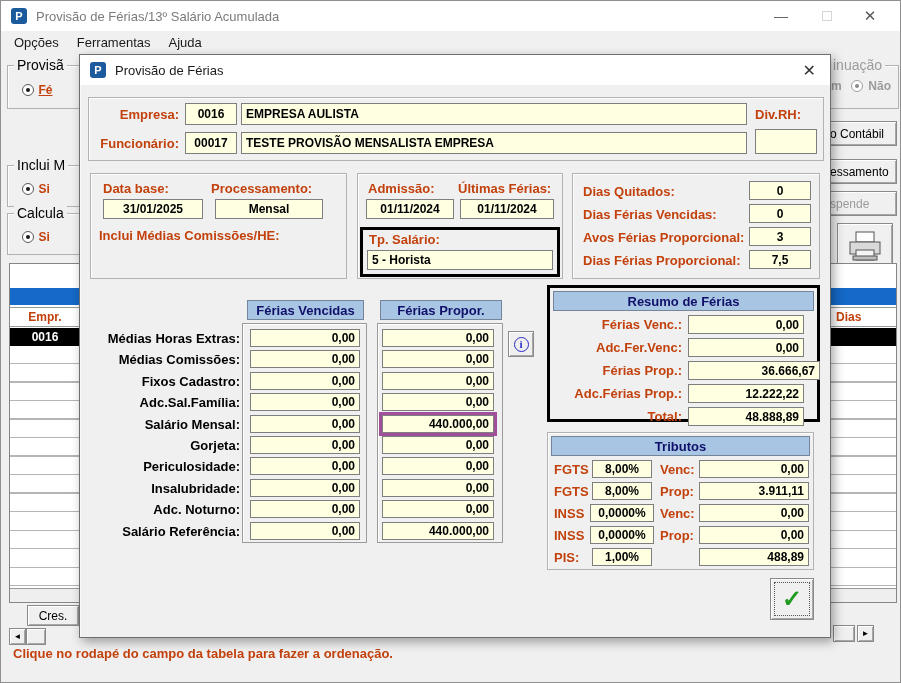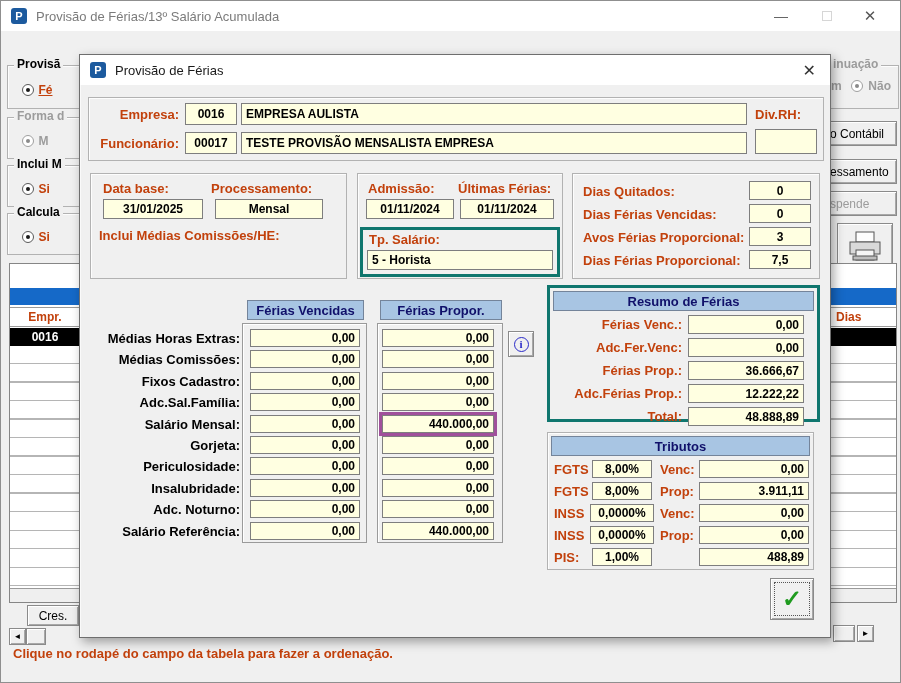--- a/index.html
+++ b/index.html
@@ -12,37 +12,37 @@
   .abs { position:absolute; }
   .lbl { font-weight:bold; font-size:13px; color:#c2410c; }
   .fld {
     position:absolute; background:#ffffe1; border:1px solid #7e7e7e;
     font-size:12px; font-weight:bold; color:#000;
     display:flex; align-items:center; padding:0 4px; overflow:hidden; white-space:nowrap;
   }
   .fld.num { justify-content:flex-end; }
   .fld.ctr { justify-content:center; }
   .grp { position:absolute; border:1px solid #b2b2b2; box-shadow:inset 1px 1px 0 #fdfdfd; }
-  .grp .cap { position:absolute; top:-9px; left:6px; background:#f0f0f0; padding:0 3px; font-size:12px; font-weight:bold; white-space:nowrap; }
+  .grp .cap { position:absolute; top:-9px; left:6px; background:#f0f0f0; padding:0 3px; font-size:14px; font-weight:normal; white-space:nowrap; }
   .rad { display:inline-block; width:12px; height:12px; border-radius:50%; border:1px solid #5a5a5a; background:#fff; position:relative; vertical-align:-2px; }
   .rad.on::after { content:""; position:absolute; left:3px; top:3px; width:4px; height:4px; border-radius:50%; background:#1a1a1a; }
   .rad.dis { border-color:#9f9f9f; }
   .rad.dis.on::after { background:#8a8a8a; }
   .dis-txt { color:#9c9c9c; }
   .btn3d {
     position:absolute; background:#f0f0f0; border:1px solid #8a8a8a;
     box-shadow:inset 1px 1px 0 #ffffff, inset -1px -1px 0 #a8a8a8;
     font-size:12px; font-weight:bold; display:flex; align-items:center; justify-content:center;
     overflow:hidden; white-space:nowrap; cursor:default;
   }
   .bluehdr {
     position:absolute; background:#a8c5e3; border:1px solid #74849a; color:#10106a;
     font-size:13px; font-weight:bold; display:flex; align-items:center; justify-content:center;
   }
-  .purple { border:3px solid #0f766e; }
+  .purple { border:3px solid #000000; }
   .colbox { position:absolute; border:1px solid #9a9a9a; box-shadow:inset 1px 1px 0 #fff; }
   .rowlbl { position:absolute; left:8px; width:152px; text-align:right; font-size:13px; font-weight:bold; white-space:nowrap; }
   .emptyrows {
     background:repeating-linear-gradient(to bottom, #ffffff 0px, #ffffff 17px, #b5b5b5 17px, #b5b5b5 18.5px);
   }
   
   .ticon { width:16px; height:16px; background:#1c5a9e; border-radius:3px; color:#fff; font-size:11px; font-weight:bold; display:flex; align-items:center; justify-content:center; }
   
   #dlg {
     position:absolute; left:78px; top:53px; width:752px; height:584px;
@@ -62,30 +62,30 @@
     <span class="ticon">P</span>
     <span style="margin-left:9px;font-size:13px;color:#7b7b7b;">Provisão de Férias/13º Salário Acumulada</span>
     <span style="flex:1"></span>
     <span style="width:46px;text-align:center;color:#666;font-size:14px;">—</span>
     <span style="width:46px;display:flex;justify-content:center;">
         <span style="width:10px;height:10px;border:1px solid #d6d6d6;display:inline-block;"></span>
       </span>
     <span style="width:40px;text-align:center;color:#555;font-size:15px;">✕</span>
   </div>
 
+  <div class="abs" style="left:0;top:30px;width:899px;height:23px;display:flex;align-items:center;padding-left:4px;">
+    <span class="menu-item">Opções</span>
+    <span class="menu-item">Ferramentas</span>
+    <span class="menu-item">Ajuda</span>
+  </div>
 
   <div class="grp" style="left:6px;top:64px;width:84px;height:44px;">
     <span class="cap">Provisã</span>
     <span class="abs" style="left:14px;top:14px;"><span class="rad on"></span>
       <span class="lbl" style="font-size:12px;text-decoration:underline;">Fé</span></span>
-  </div>
-  <div class="grp" style="left:6px;top:116px;width:84px;height:42px;">
-    <span class="cap dis-txt">Forma d</span>
-    <span class="abs" style="left:14px;top:13px;"><span class="rad dis on"></span>
-      <span class="lbl dis-txt" style="font-size:12px;">M</span></span>
   </div>
   <div class="grp" style="left:6px;top:164px;width:84px;height:42px;">
     <span class="cap">Inclui M</span>
     <span class="abs" style="left:14px;top:13px;"><span class="rad on"></span>
       <span class="lbl" style="font-size:12px;">Si</span></span>
   </div>
   <div class="grp" style="left:6px;top:212px;width:84px;height:42px;">
     <span class="cap">Calcula</span>
     <span class="abs" style="left:14px;top:13px;"><span class="rad on"></span>
       <span class="lbl" style="font-size:12px;">Si</span></span>
@@ -235,21 +235,21 @@
       <span style="width:15px;height:15px;border:1px solid #2a2ac8;border-radius:50%;color:#2a2ac8;font-size:11px;font-weight:bold;display:flex;align-items:center;justify-content:center;font-family:'Liberation Serif',serif;">i</span>
     </div>
 
     <div class="abs purple" style="left:467px;top:230px;width:273px;height:137px;background:#f0f0f0;">
       <div class="bluehdr" style="left:3px;top:3px;width:261px;height:20px;">Resumo de Férias</div>
       <span class="abs lbl" style="left:2px;top:29px;width:130px;text-align:right;">Férias Venc.:</span>
       <div class="fld num" style="left:138px;top:27px;width:116px;height:19px;">0,00</div>
       <span class="abs lbl" style="left:2px;top:52px;width:130px;text-align:right;">Adc.Fer.Venc:</span>
       <div class="fld num" style="left:138px;top:50px;width:116px;height:19px;">0,00</div>
       <span class="abs lbl" style="left:2px;top:75px;width:130px;text-align:right;">Férias Prop.:</span>
-      <div class="fld num" style="left:138px;top:73px;width:116px;height:19px;padding-left:40px;">36.666,67</div>
+      <div class="fld num" style="left:138px;top:73px;width:132px;height:19px;padding-left:40px;">36.666,67</div>
       <span class="abs lbl" style="left:2px;top:98px;width:130px;text-align:right;">Adc.Férias Prop.:</span>
       <div class="fld num" style="left:138px;top:96px;width:116px;height:19px;">12.222,22</div>
       <span class="abs lbl" style="left:2px;top:121px;width:130px;text-align:right;">Total:</span>
       <div class="fld num" style="left:138px;top:119px;width:116px;height:19px;">48.888,89</div>
     </div>
 
     <div class="grp" style="left:467px;top:377px;width:267px;height:138px;">
       <div class="bluehdr" style="left:3px;top:3px;width:259px;height:20px;">Tributos</div>
       <span class="abs lbl" style="left:6px;top:29px;">FGTS</span>
       <div class="fld ctr" style="left:44px;top:27px;width:60px;height:18px;">8,00%</div>

